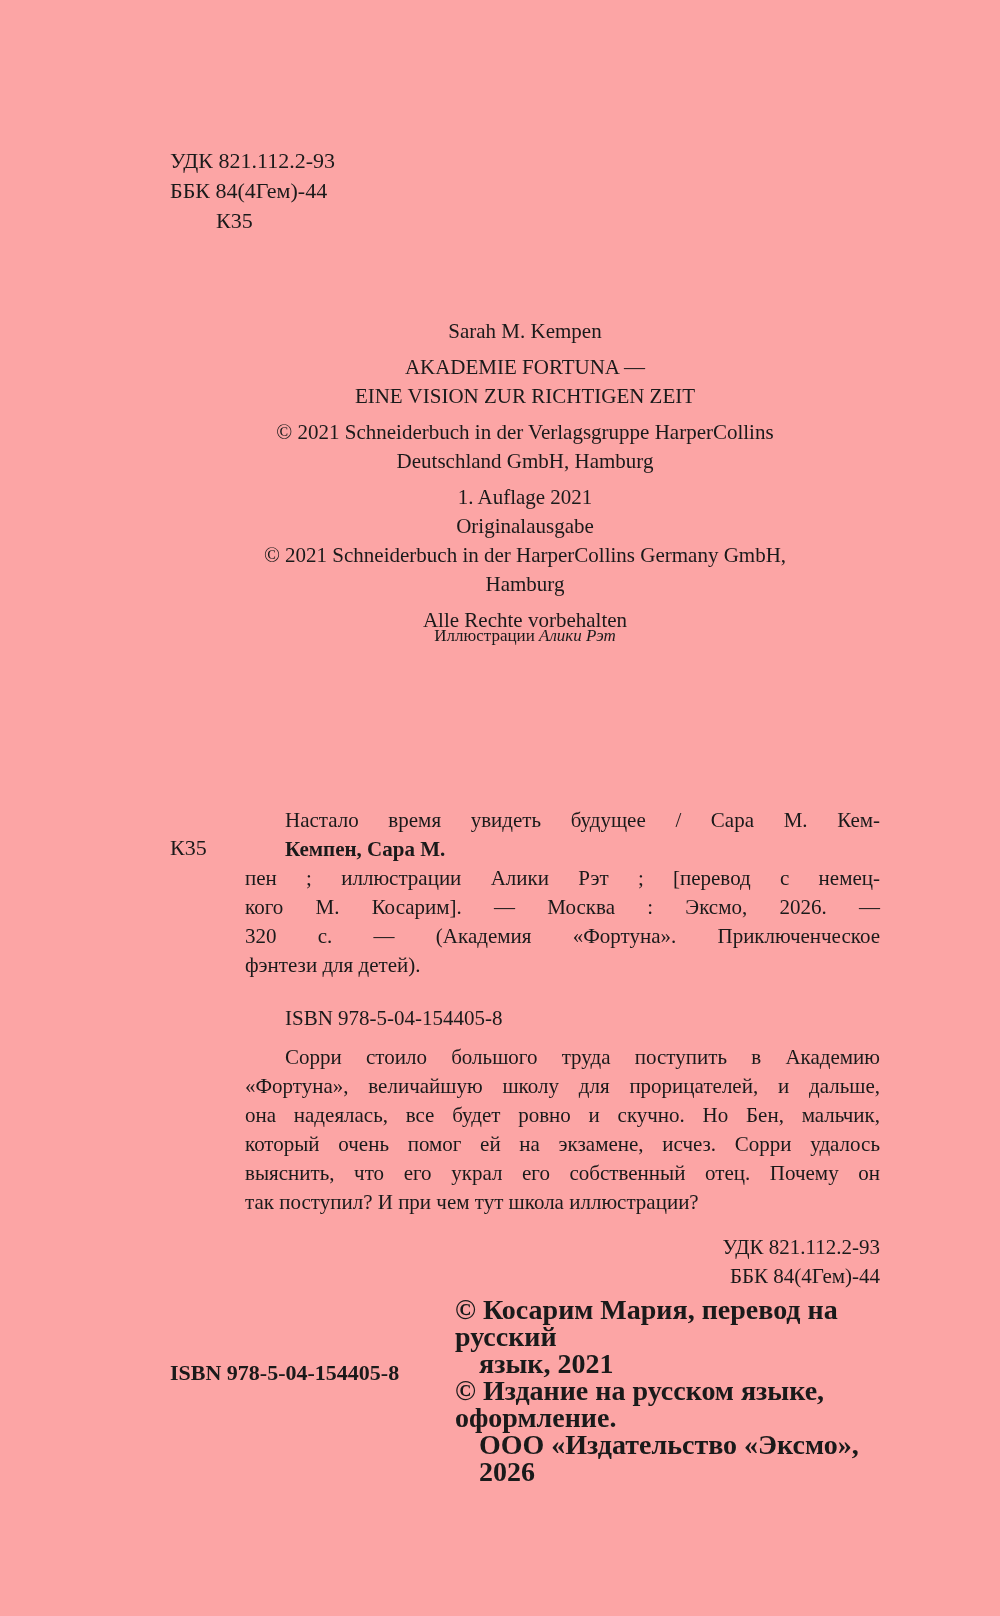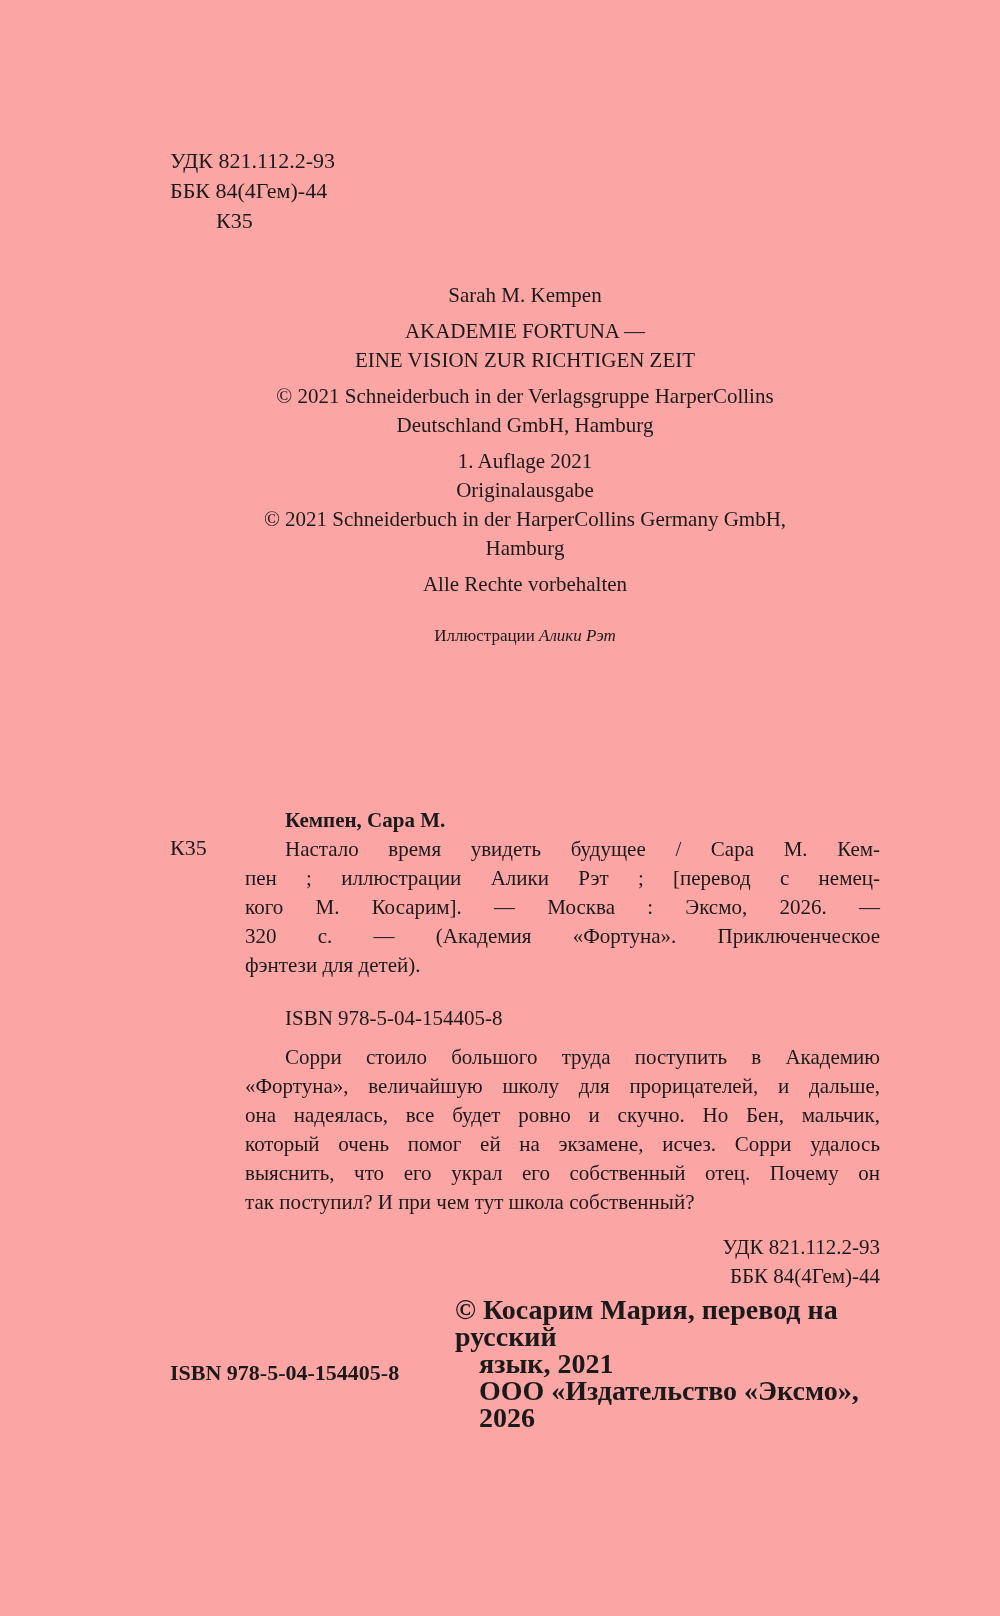--- a/index.html
+++ b/index.html
@@ -15,21 +15,21 @@
     font-family: "Liberation Serif", "DejaVu Serif", serif;
     color: #1a1a1a;
     font-size: 21px;
     overflow: hidden;
   }
   .abs { position: absolute; }
   .line { line-height: 29px; }
   .codes-top { font-size: 22px; }
   .codes-top .line { line-height: 30px; }
   .sign-indent { padding-left: 46px; }
-  .center-block { text-align: center; }
+  .center-block { text-align: center; margin-top: 36px; }
   .grp { margin-bottom: 7px; }
   .illustr { font-size: 17px; text-align: center; }
   .illustr .artist { font-style: italic; }
   .cat-sign { font-size: 22px; }
   .cat-text { margin-left: 75px; width: 635px; }
   .heading { font-weight: bold; text-indent: 40px; }
   .jl { text-align: justify; text-align-last: justify; }
   .ll { text-align: right; text-align-last: left; }
   .ind { text-indent: 40px; }
   .isbn-line { margin-top: 24px; text-indent: 40px; }
@@ -75,43 +75,44 @@
   </div>
 
   <div class="abs illustr" style="left:170px; top:626px; width:710px;">
     <span>Иллюстрации</span>
     <span class="artist">Алики Рэт</span>
   </div>
 
   <div class="abs" style="left:170px; top:806px; width:710px;">
     <div class="abs cat-sign" style="left:0; top:29px;">К35</div>
     <div class="cat-text">
+      <div class="line jl ind">Настало время увидеть будущее / Сара М. Кем-</div>
       <div class="line heading">Кемпен, Сара М.</div>
-      <div class="line jl ind">Настало время увидеть будущее / Сара М. Кем-</div>
       <div class="line jl">пен ; иллюстрации Алики Рэт ; [перевод с немец-</div>
       <div class="line jl">кого М. Косарим]. — Москва : Эксмо, 2026. —</div>
       <div class="line jl">320 с. — (Академия «Фортуна». Приключенческое</div>
       <div class="line ll">фэнтези для детей).</div>
       <div class="line isbn-line">ISBN 978-5-04-154405-8</div>
       <div class="annot">
         <div class="line jl ind">Сорри стоило большого труда поступить в Академию</div>
         <div class="line jl">«Фортуна», величайшую школу для прорицателей, и дальше,</div>
         <div class="line jl">она надеялась, все будет ровно и скучно. Но Бен, мальчик,</div>
         <div class="line jl">который очень помог ей на экзамене, исчез. Сорри удалось</div>
         <div class="line jl">выяснить, что его украл его собственный отец. Почему он</div>
-        <div class="line ll">так поступил? И при чем тут школа собственный?</div>
+        <div class="line ll">так поступил? И при чем тут школа иллюстрации?</div>
       </div>
       <div class="codes-right">
         <div class="line">УДК 821.112.2-93</div>
         <div class="line">ББК 84(4Гем)-44</div>
       </div>
     </div>
   </div>
 
   <div class="abs bottom-isbn" style="left:170px; top:1360px;">ISBN 978-5-04-154405-8</div>
 
   <div class="abs bottom-copy" style="left:455px; top:1296px;">
     <div class="line">© Косарим Мария, перевод на русский</div>
     <div class="line hang">язык, 2021</div>
+    <div class="line">© Издание на русском языке, оформление.</div>
     <div class="line hang">ООО «Издательство «Эксмо», 2026</div>
   </div>
 
 </div>
 
 </body></html>

